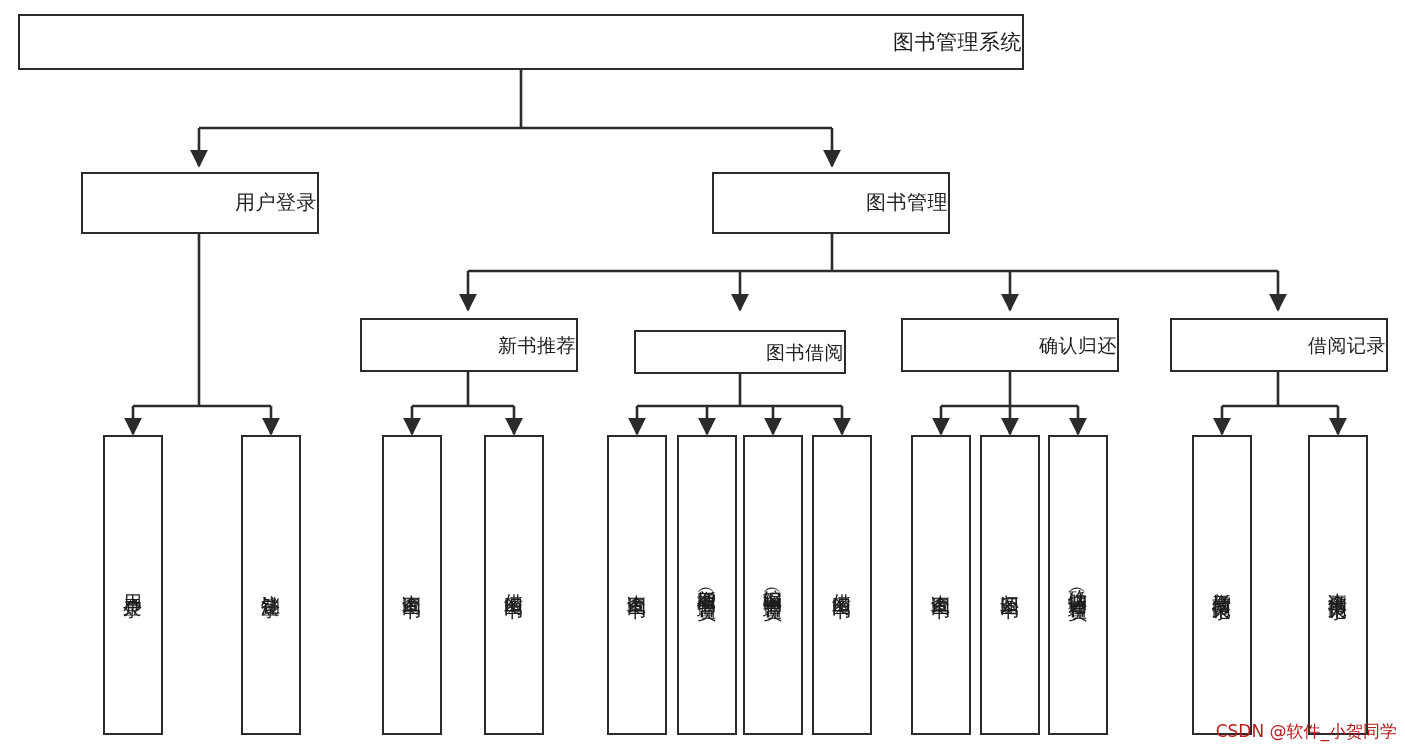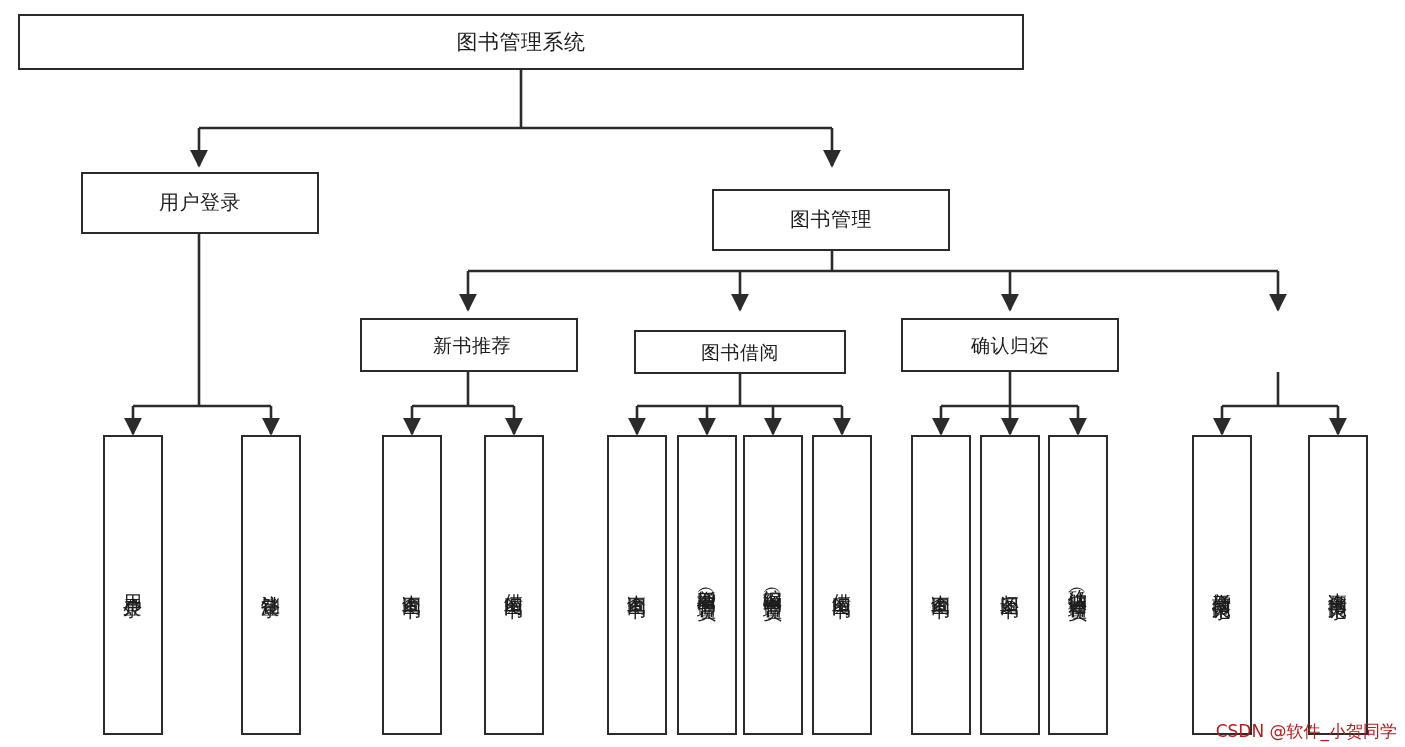--- a/index.html
+++ b/index.html
@@ -25,21 +25,21 @@
     height: 747px;
     pointer-events: none;
   }
   .node {
     position: absolute;
     box-sizing: border-box;
     border: 2px solid #2b2b2b;
     background: #ffffff;
     display: flex;
     align-items: center;
-    justify-content: center;
+    justify-content: flex-end;
     color: #1d1d1d;
   }
   .node .lbl {
     display: block;
     text-align: center;
     line-height: 1.18;
     letter-spacing: 0.5px;
   }
   .node.root {
     font-size: 21px;
@@ -130,33 +130,36 @@
     </g>
   </svg>
 
   <div class="node root" style="left:18px; top:14px; width:1006px; height:56px;">
     <span class="lbl">图书管理系统</span>
   </div>
 
   <div class="node lvl2" style="left:81px; top:172px; width:238px; height:62px;">
     <span class="lbl">用户登录</span>
   </div>
-  <div class="node lvl2" style="left:712px; top:189px; width:238px; height:62px;">
+  <div class="node lvl2" style="left:712px; top:172px; width:238px; height:62px;">
     <span class="lbl">图书管理</span>
   </div>
 
   <div class="node lvl3" style="left:360px; top:318px; width:218px; height:54px;padding-left:6px;">
     <span class="lbl">新书推荐</span>
   </div>
   <div class="node lvl3" style="left:634px; top:330px; width:212px; height:44px;">
     <span class="lbl">图书借阅</span>
   </div>
   <div class="node lvl3" style="left:901px; top:318px; width:218px; height:54px;">
     <span class="lbl">确认归还</span>
   </div>
+  <div class="node lvl3" style="left:1170px; top:318px; width:218px; height:54px;">
+    <span class="lbl">借阅记录</span>
+  </div>
 
   <div class="node leaf vmid" style="left:103px; top:435px; width:60px; height:300px;">
     <span class="lbl" style="margin-top: 142px;">用户登录</span>
   </div>
   <div class="node leaf vmid" style="left:241px; top:435px; width:60px; height:300px;">
     <span class="lbl" style="margin-top: 142px;">注销登录</span>
   </div>
 
   <div class="node leaf vmid" style="left:382px; top:435px; width:60px; height:300px;">
     <span class="lbl" style="margin-top: 142px;">查询图书</span>

